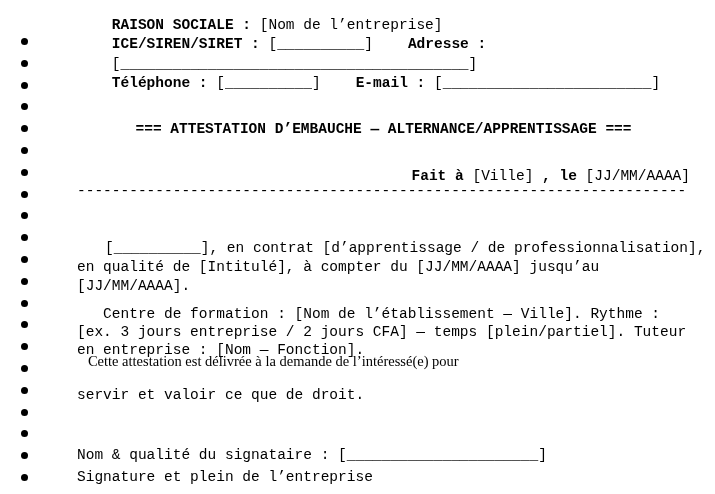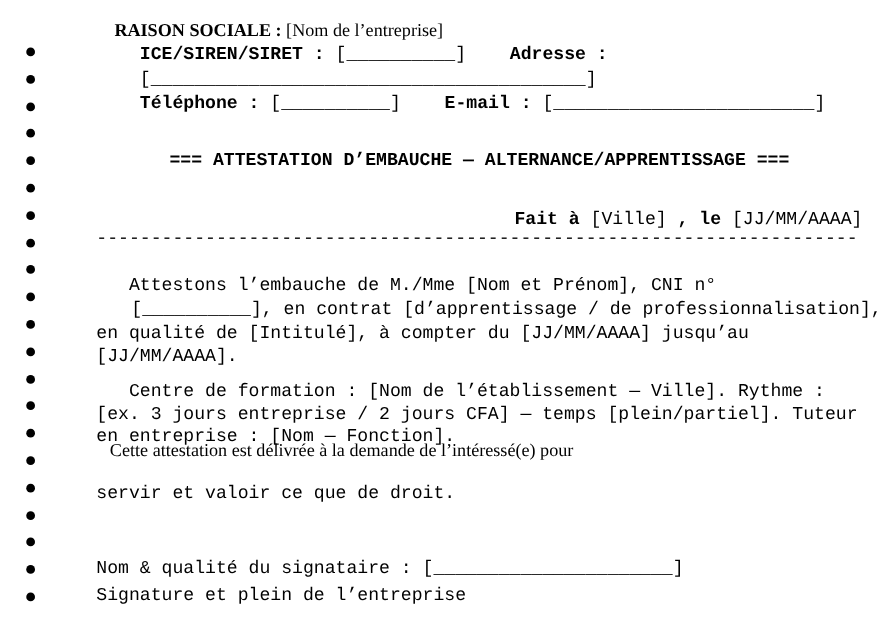--- a/index.html
+++ b/index.html
@@ -37,21 +37,21 @@
     white-space: pre;
     line-height: 17px;
     letter-spacing: 0;
   }
   .b { font-weight: bold; }
   .full { width: 613px; }
   .center { text-align: center; }
   .right { text-align: right; }
   .gap { display: inline-block; width: 35px; }
   
-  .h1 { top: 0px; font-family: Liberation Serif, serif; }
+  .h1 { top: 0px; }
   .h2 { top: 19px; }
   .h3 { top: 38.5px; }
   .h4 { top: 58px; text-align: center; }
   .title { top: 121px; }
   .fait { top: 151px; }
   .divider { top: 183px; }
   .p1a { top: 221px; } .p1b { top: 240px; margin-left: 28px; } .p1c { top: 259px; } .p1d { top: 278px; }
   .p2a { top: 306px; } .p2b { top: 324px; } .p2c { top: 342px; }
   .p3a { top: 353px; font-family: Liberation Serif, serif; } .p3b { top: 387px; }
   .sg1 { top: 447px; } .sg2 { top: 469px; }
@@ -102,21 +102,20 @@
   </div>
 
   <div class="line fait full right">
     <span class="b">Fait à </span><span>[Ville]</span><span class="b"> , le </span><span>[JJ/MM/AAAA]</span>
   </div>
 
   <div class="line title full center b">=== ATTESTATION D’EMBAUCHE — ALTERNANCE/APPRENTISSAGE ===</div>
 
   <div class="line divider">----------------------------------------------------------------------</div>
 
-  <div class="line p1a">   Attestons l’embauche de M./Mme [Nom et Prénom], CNI n°</div>
   <div class="line p1b">[__________], en contrat [d’apprentissage / de professionnalisation],</div>
   <div class="line p1c">en qualité de [Intitulé], à compter du [JJ/MM/AAAA] jusqu’au</div>
   <div class="line p1d">[JJ/MM/AAAA].</div>
 
   <div class="line p2a">   Centre de formation : [Nom de l’établissement — Ville]. Rythme :</div>
   <div class="line p2b">[ex. 3 jours entreprise / 2 jours CFA] — temps [plein/partiel]. Tuteur</div>
   <div class="line p2c">en entreprise : [Nom — Fonction].</div>
 
   <div class="line p3a">   Cette attestation est délivrée à la demande de l’intéressé(e) pour</div>
   <div class="line p3b">servir et valoir ce que de droit.</div>

